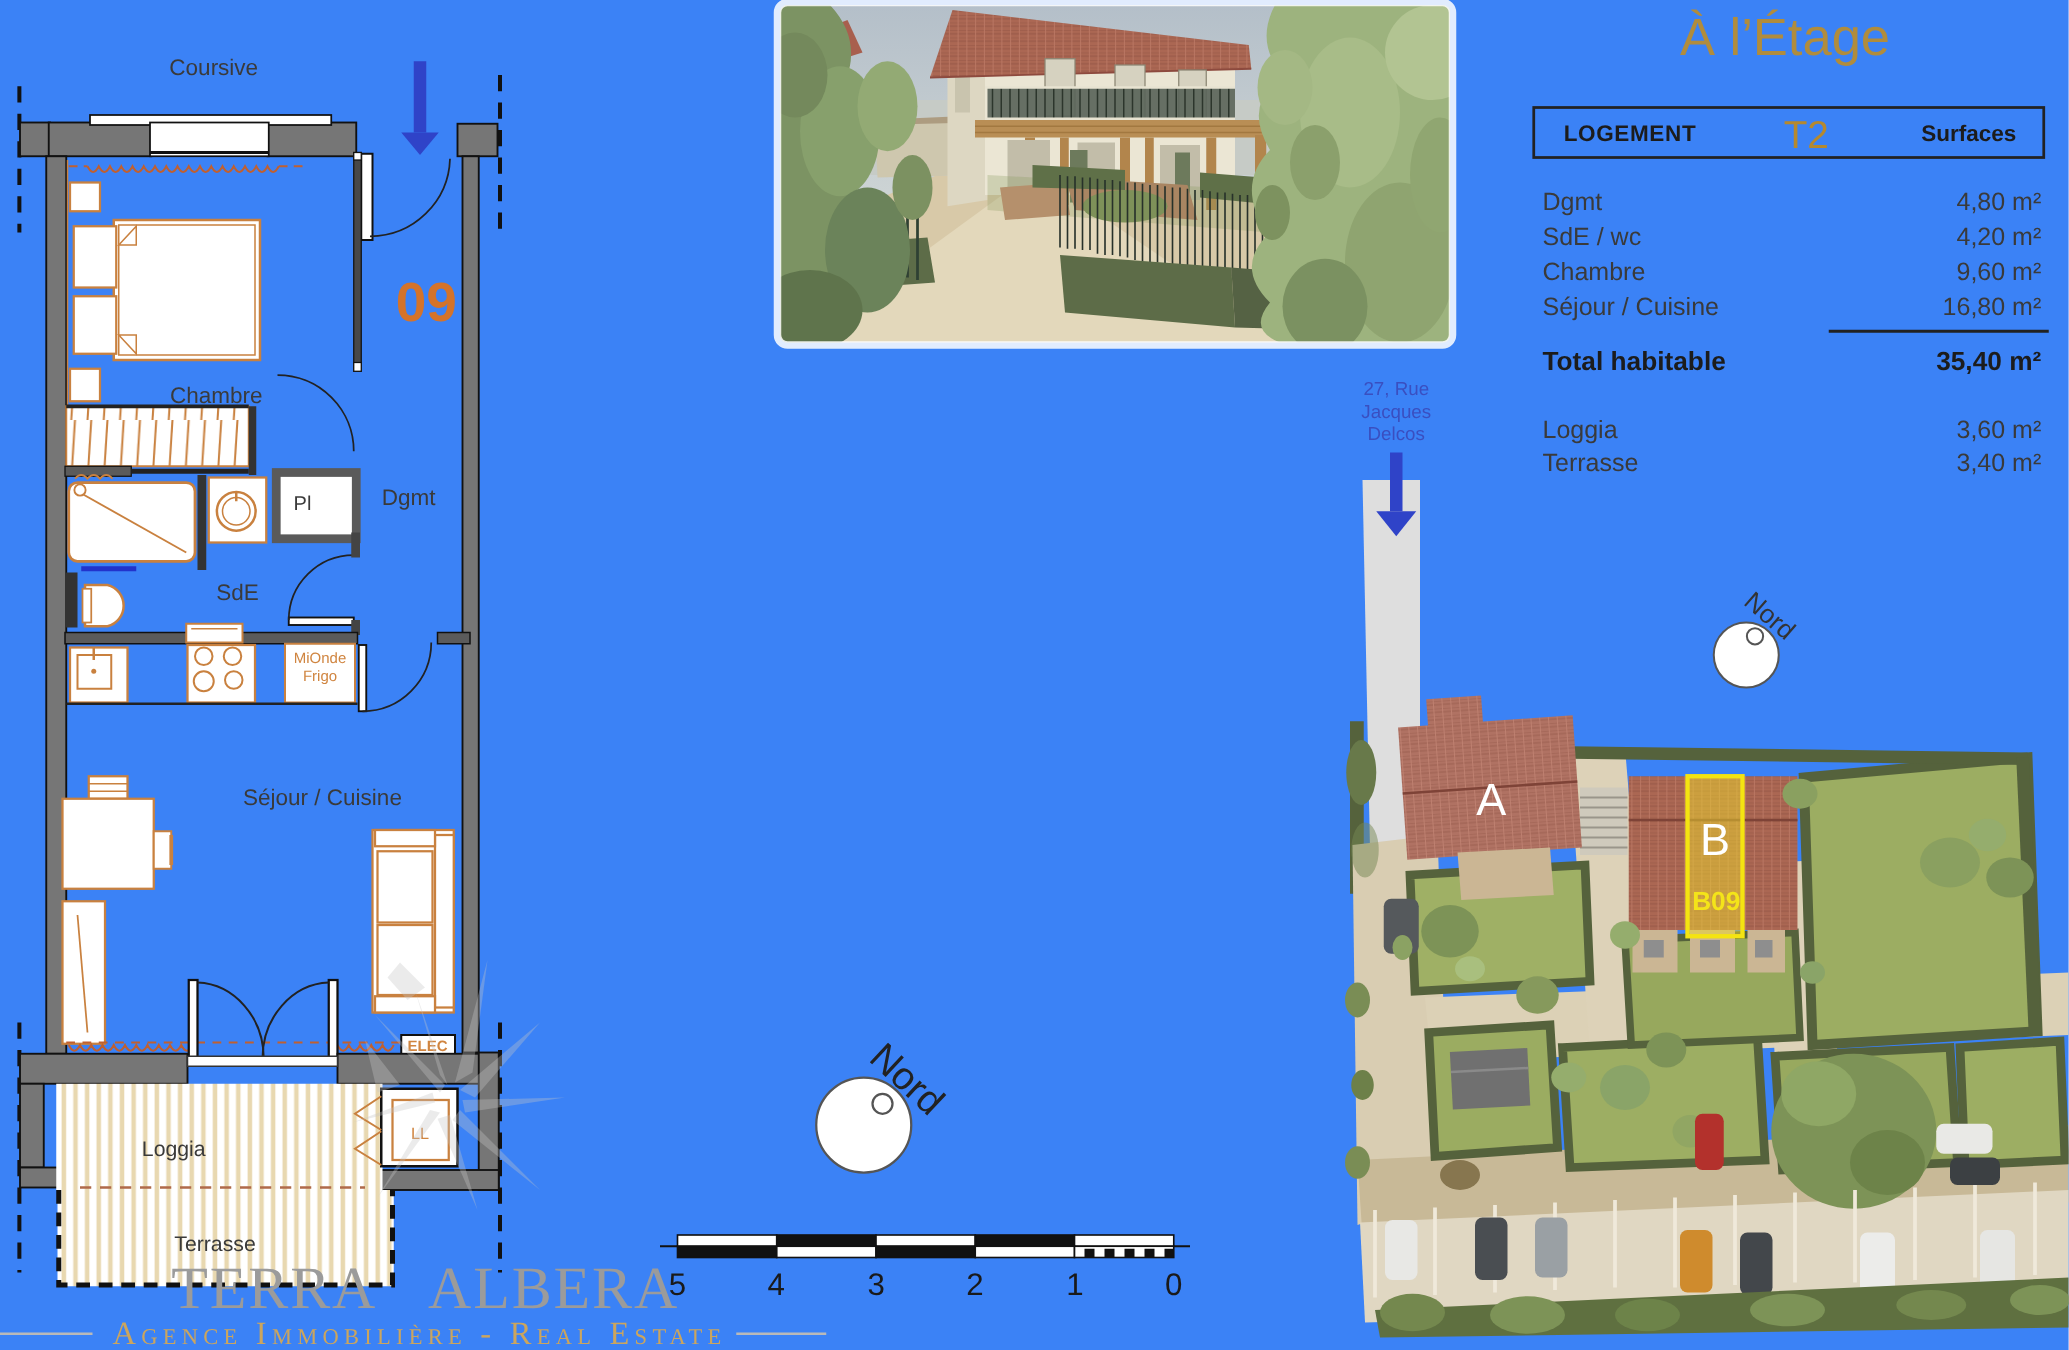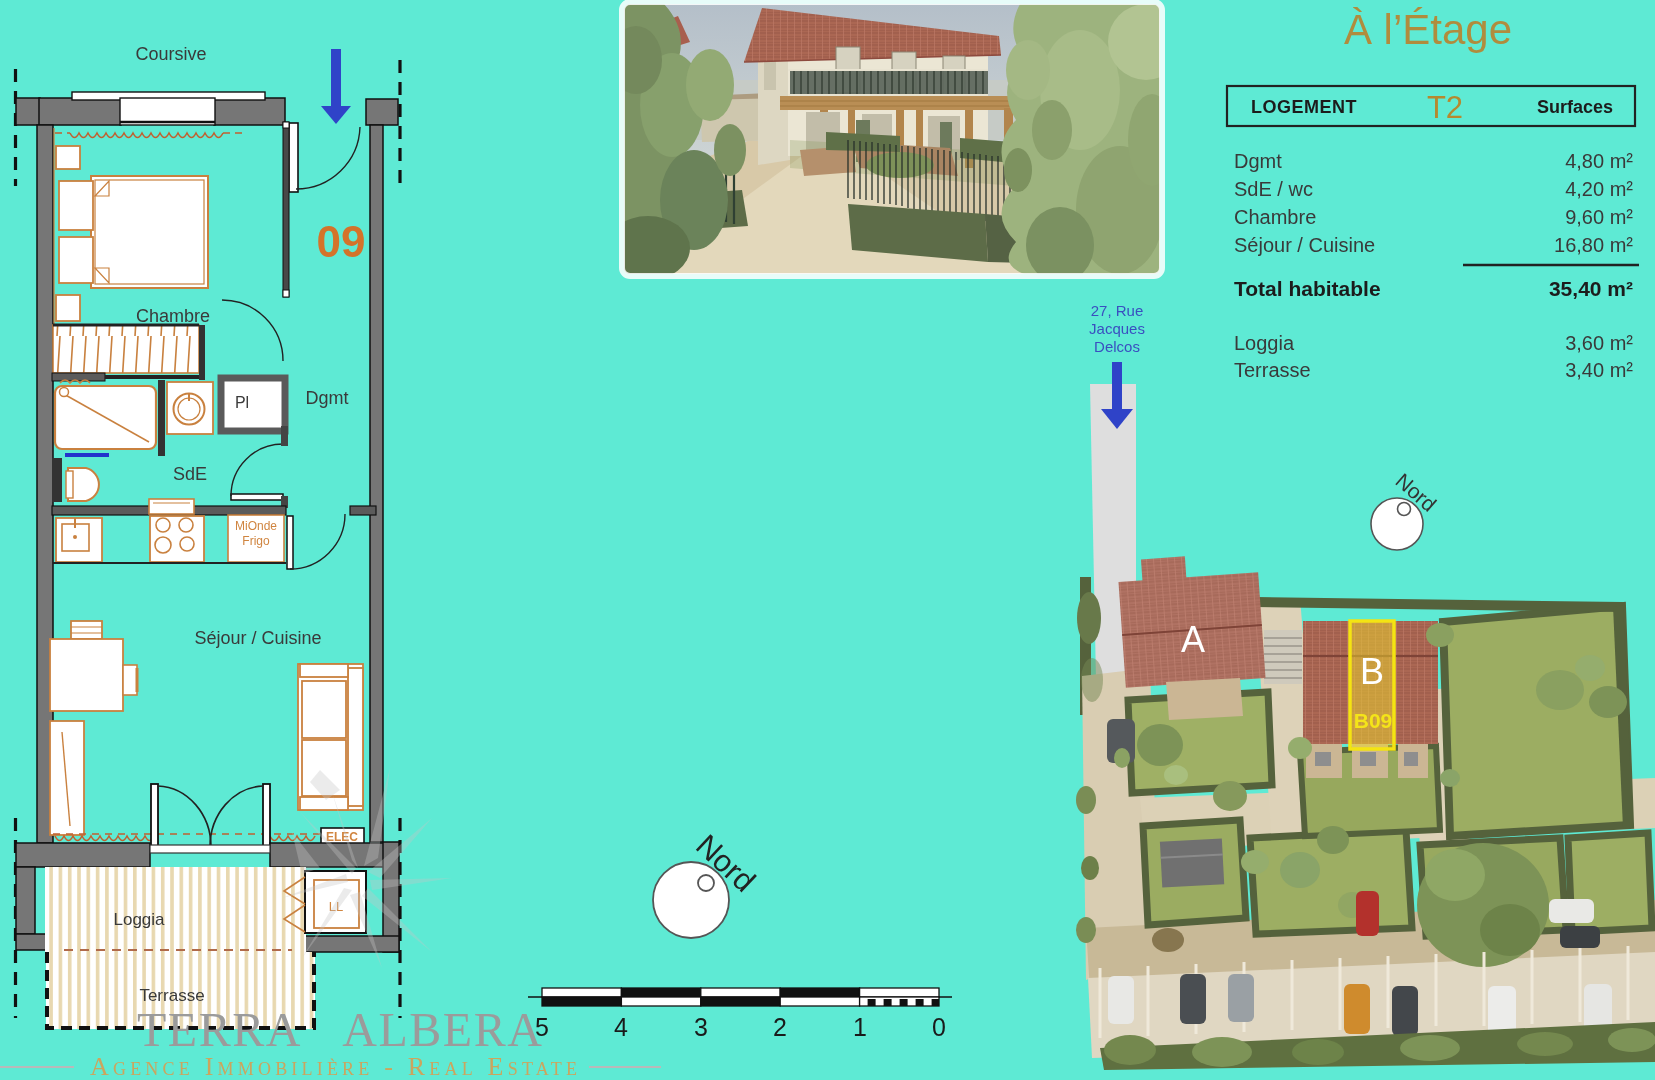--- a/index.html
+++ b/index.html
@@ -1,16 +1,16 @@
 <!DOCTYPE html>
 <html><head>
 <meta charset="utf-8">
 <style>
 html,body{margin:0;padding:0;background:#fff;}
-#page{position:relative;width:1655px;height:1080px;background:#5eead4;overflow:hidden;
+#page{position:relative;width:1655px;height:1080px;background:#3b82f6;overflow:hidden;
 font-family:"Liberation Sans",sans-serif;}
 svg{position:absolute;left:0;top:0;}
 </style>
 </head>
 <body>
 <div id="page">
 <svg width="1655" height="1080" viewBox="0 0 1655 1080">
 <defs>
 <pattern id="deck" width="9.3" height="10" patternUnits="userSpaceOnUse">
 <rect width="9.3" height="10" fill="#ffffff"></rect>

